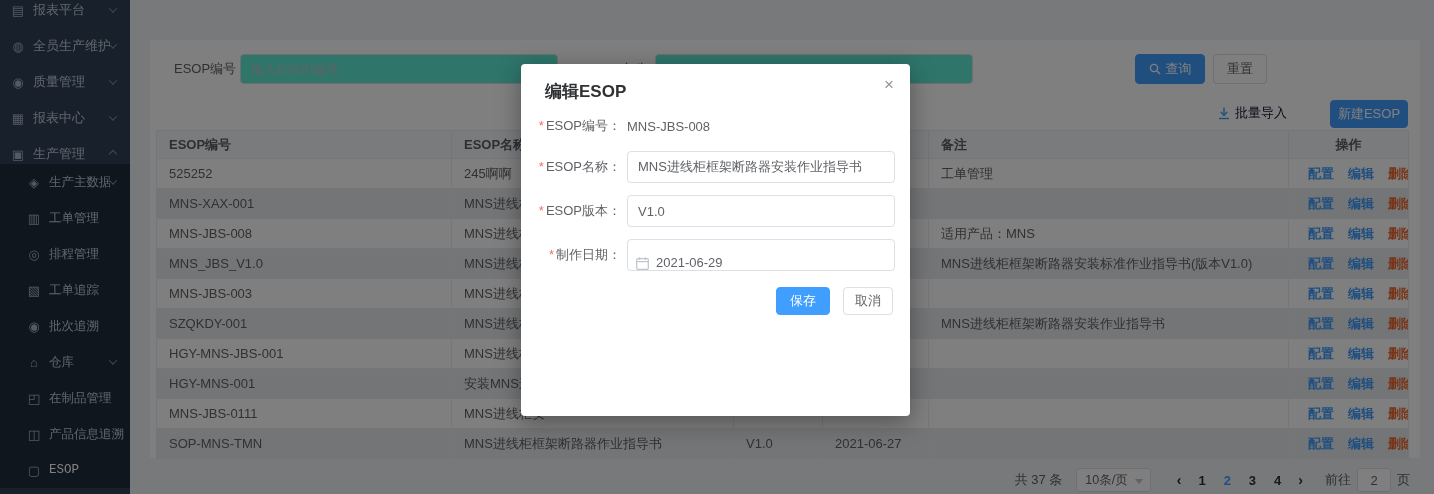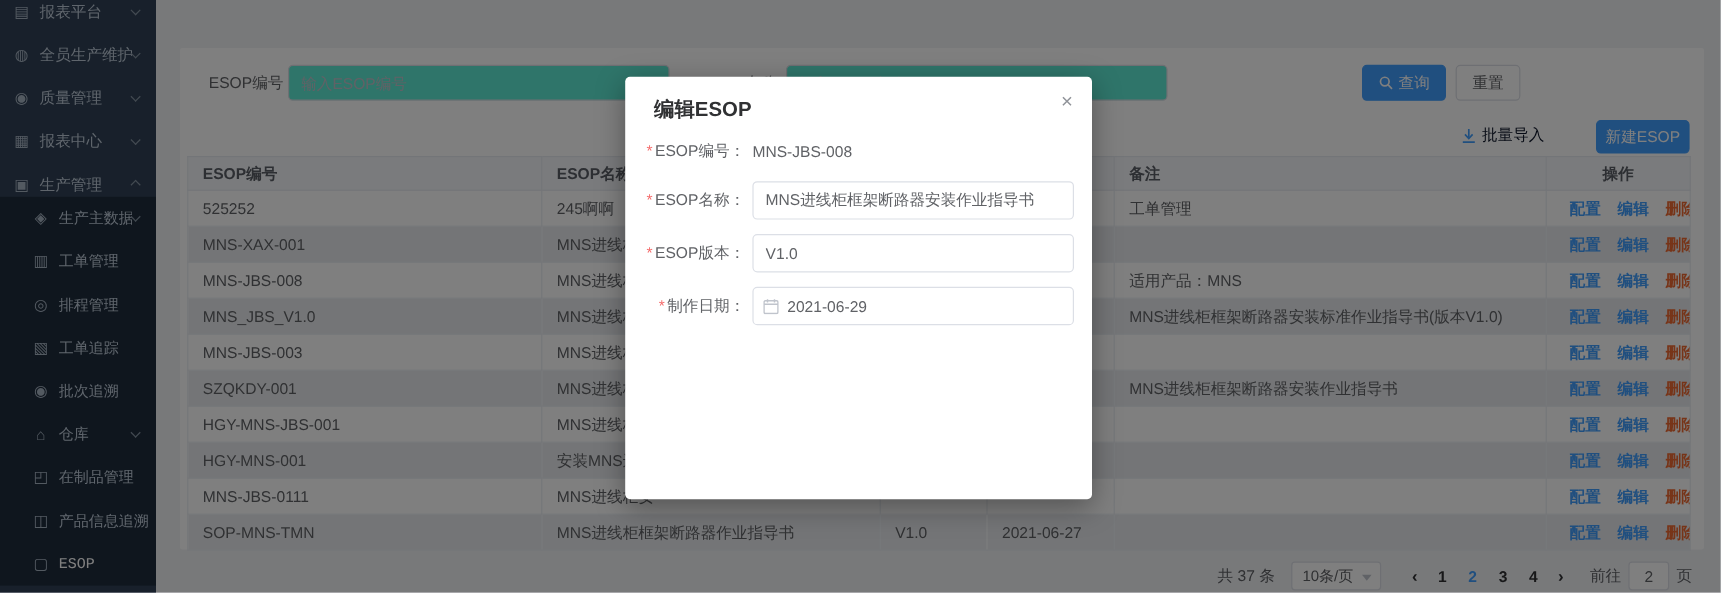--- a/index.html
+++ b/index.html
@@ -97,21 +97,21 @@
   .modal-body { margin-top:14px; }
   .frow { display:flex; align-items:center; margin-bottom:12px; }
   .frow .flabel { width:100px; text-align:right; font-size:13px; color:#606266; flex:0 0 auto; }
   .frow .req { color:#F56C6C; margin-right:2px; }
   .frow .fctrl { margin-left:6px; }
   .frow-static { margin-bottom:16px; }
   .fvalue { font-size:13px; color:#606266; }
   .fm-input { width:268px; height:32px; border:1px solid #dcdfe6; border-radius:4px;
     padding:0 10px; font-size:13px; color:#606266; outline:none; }
   .fm-date { width:268px; height:32px; border:1px solid #dcdfe6; border-radius:4px;
-    display:flex; align-items:center; padding:0 8px; gap:7px; font-size:13px; color:#606266; cursor:text; }
+    display:flex; align-items:flex-end; padding:0 8px; gap:7px; font-size:13px; color:#606266; cursor:text; }
   .fm-textarea { width:268px; height:58px; border:1px solid #dcdfe6; border-radius:4px;
     padding:6px 10px; font-size:13px; color:#606266; outline:none; resize:both;
     font-family:inherit; line-height:1.4; }
   .frow-desc { align-items:flex-start; }
   .frow-desc .flabel { margin-top:8px; }
   .modal-footer { display:flex; justify-content:flex-end; gap:13px; padding-right:17px; margin-top:16px; }
   .btn-save { width:54px; height:28px; }
   .btn-cancel { width:50px; height:28px; }
 
   .icon-svg { display:inline-block; vertical-align:middle; }
@@ -398,15 +398,19 @@
               <rect x="0.7" y="1.7" width="11.6" height="10.6" rx="1" fill="none" stroke="#c0c4cc" stroke-width="1.2"></rect>
               <line x1="0.7" y1="4.6" x2="12.3" y2="4.6" stroke="#c0c4cc" stroke-width="1.2"></line>
               <line x1="3.6" y1="0.3" x2="3.6" y2="3" stroke="#c0c4cc" stroke-width="1.2"></line>
               <line x1="9.4" y1="0.3" x2="9.4" y2="3" stroke="#c0c4cc" stroke-width="1.2"></line>
             </svg>
           <span>2021-06-29</span>
         </span>
       </div>
 
 
+      <div class="modal-footer">
+        <button class="btn btn-primary btn-save">保存</button>
+        <button class="btn btn-cancel">取消</button>
+      </div>
     </div>
   </div>
 </div>
 
 </body></html>

